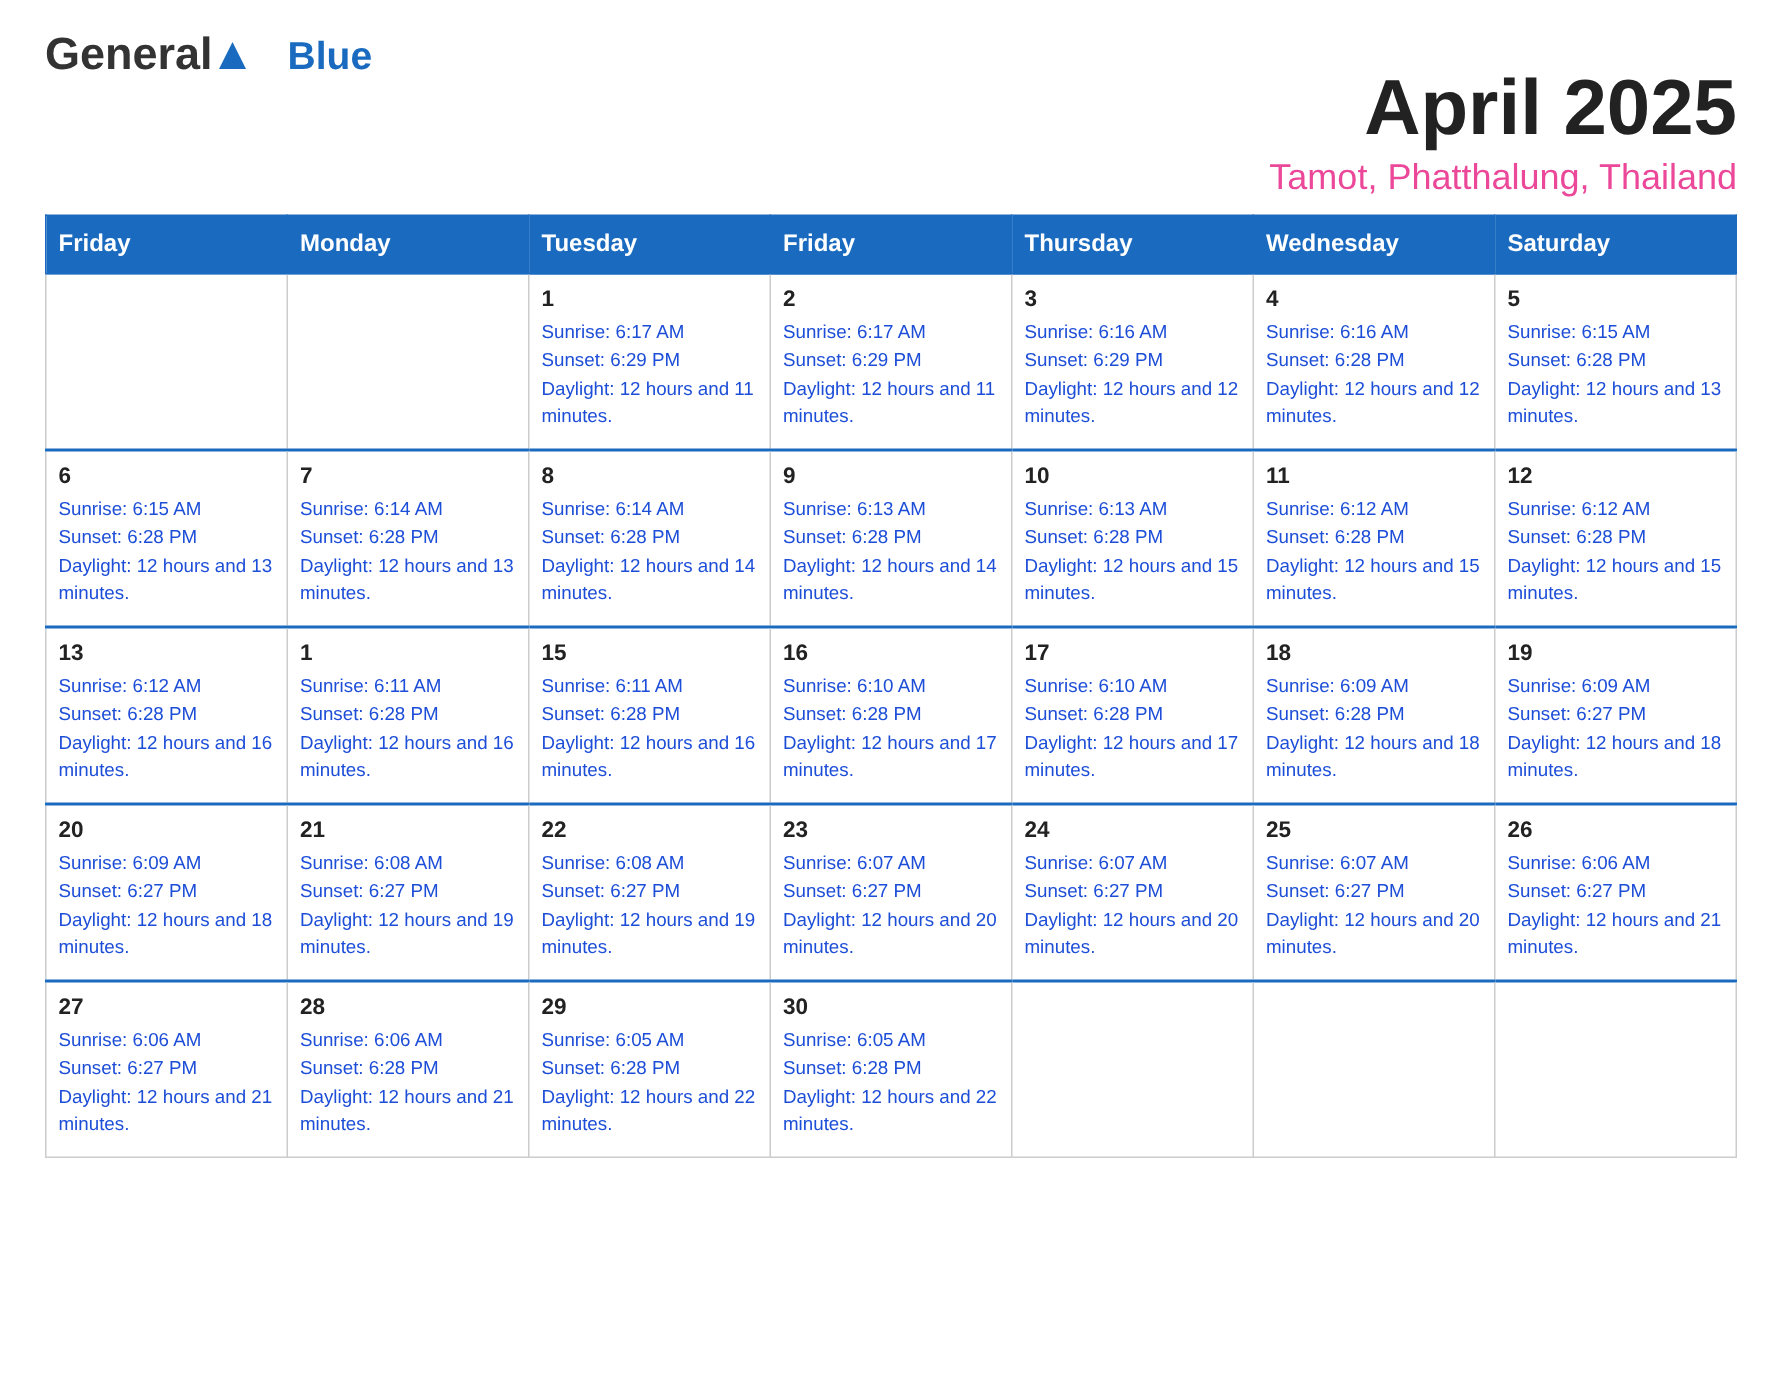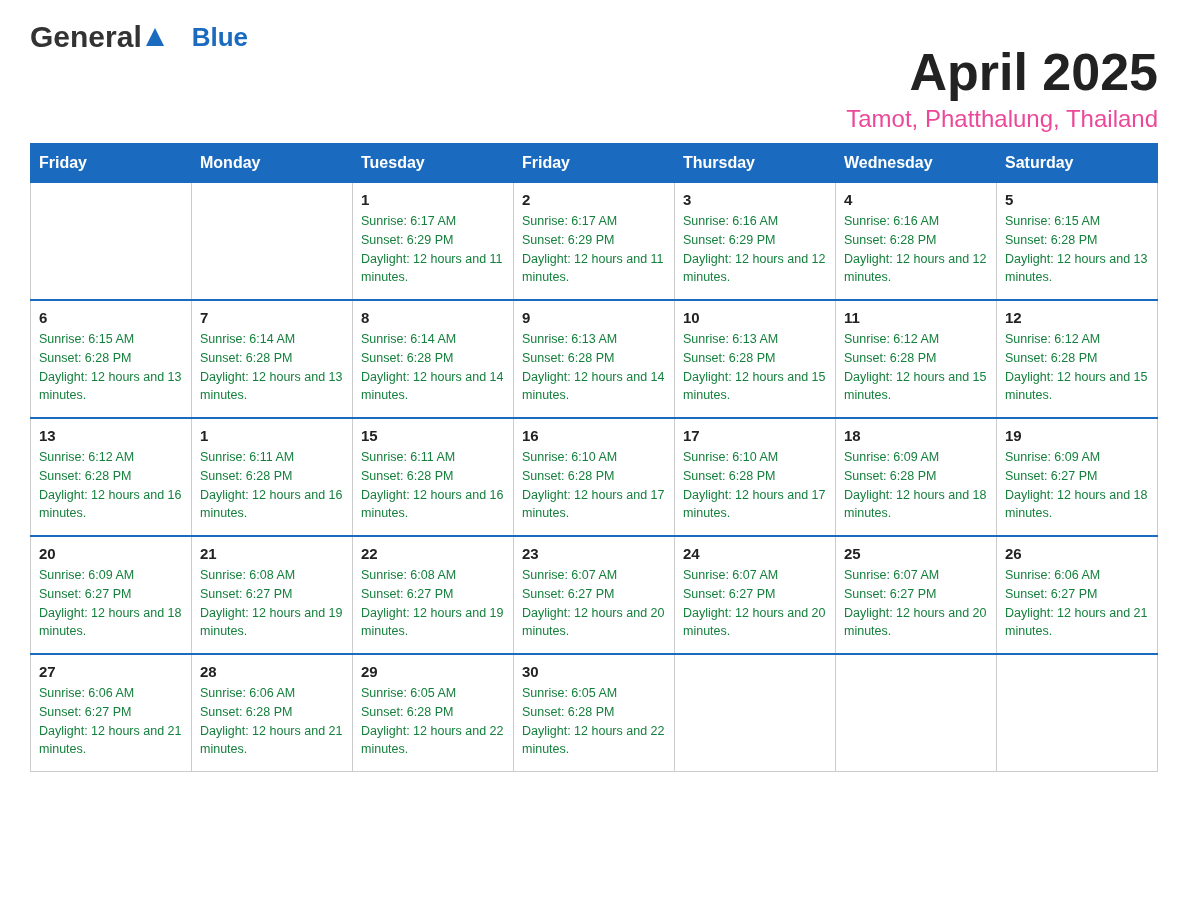--- a/index.html
+++ b/index.html
@@ -58,21 +58,21 @@
     }
     .calendar-table tbody tr td .day-num {
       font-size: 15px;
       font-weight: bold;
       color: #222;
       margin-bottom: 4px;
       display: block;
     }
     .calendar-table tbody tr td .day-detail {
       font-size: 12.5px;
-      color: #15803d;
+      color: #1d4ed8;
       line-height: 1.5;
     }
     .calendar-table tbody tr:not(:last-child) td {
       border-bottom: 2px solid #1a6bbf;
     }
     .empty-cell {
       background: #fff;
     }
     .logo-wrapper {
       display: flex;

